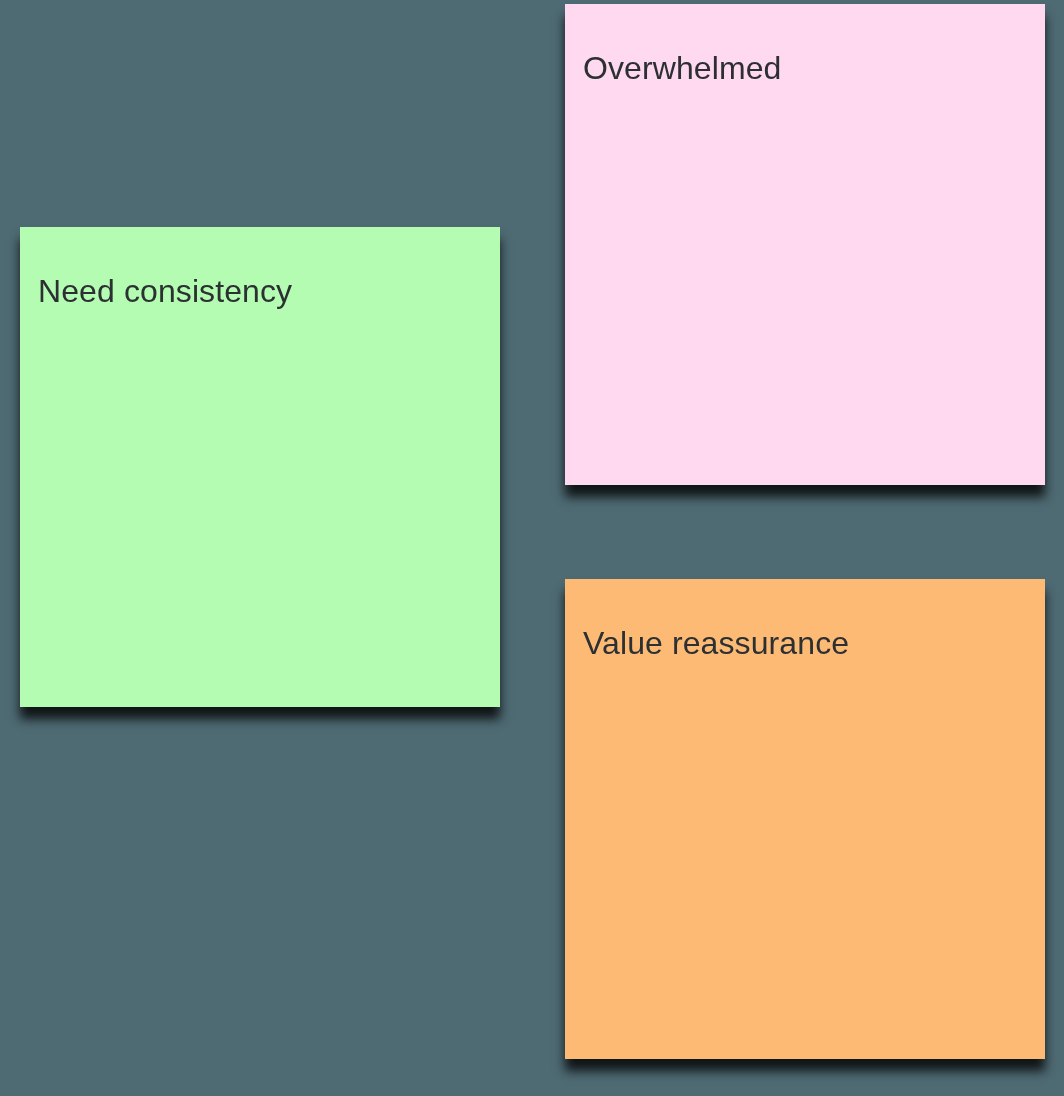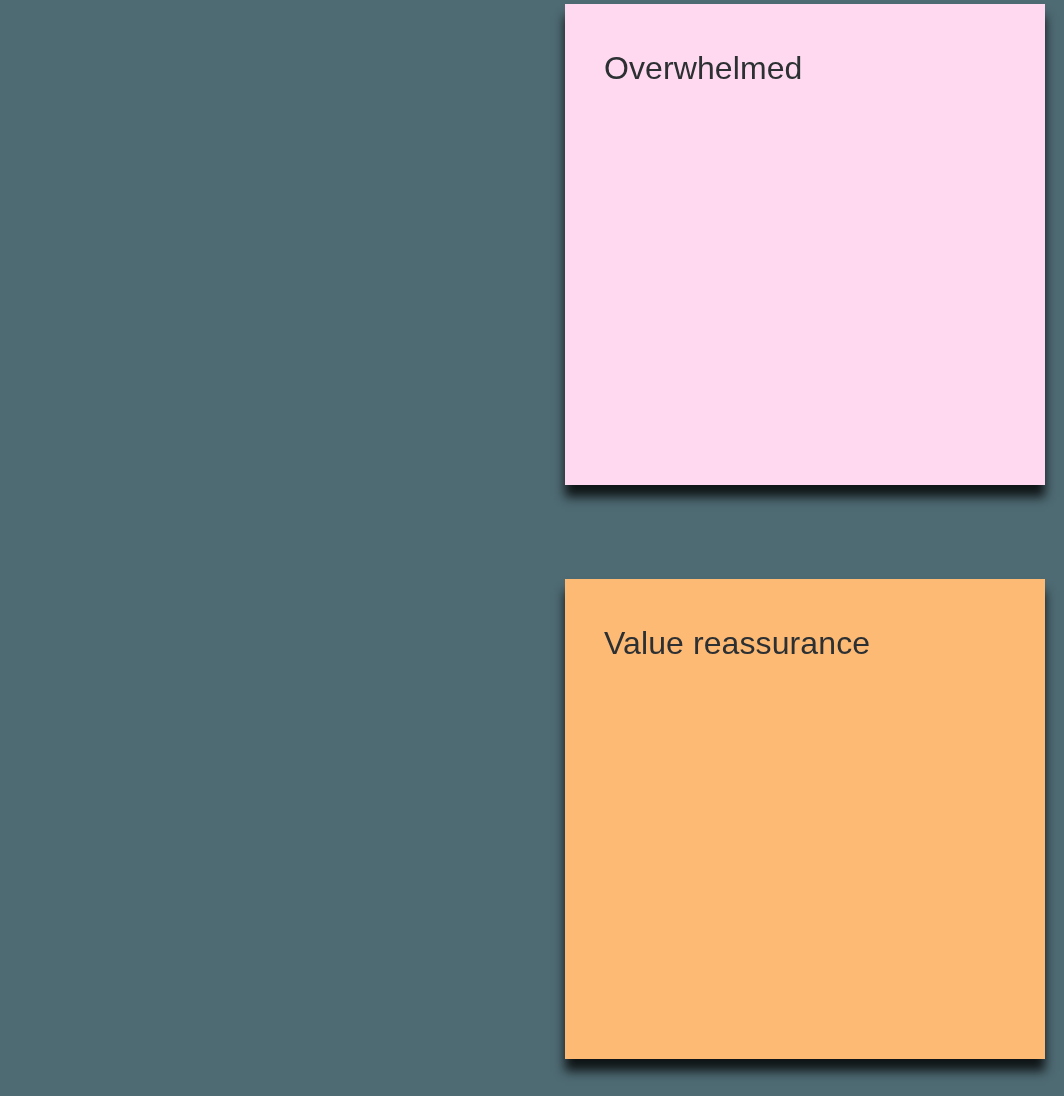--- a/index.html
+++ b/index.html
@@ -16,40 +16,43 @@
     position: relative;
     width: 1064px;
     height: 1096px;
     background: #4e6a73; 
   }
   .note {
     position: absolute;
     width: 480px;
     height: 480px;
     box-sizing: border-box;
-    padding: 44px 39px;
+    padding: 44px 18px;
     box-shadow: 0 12px 10px rgba(0, 0, 0, 0.80);
     cursor: default;
   }
   .note-text {
     display: block;
     font-size: 32px;
     line-height: 40px;
     font-weight: 500;
     letter-spacing: 0.1px;
   }
   .note-green  { left: 20px;  top: 227px; }
   .note-pink   { left: 565px; top: 4px;  height: 481px; }
   .note-purple { left: 565px; top: 579px; }
 </style>
 </head>
 <body>
 
 <div class="canvas" style="background-color: rgb(78, 106, 115);">
 
+  <div class="note note-green" style="background-color: rgb(179, 252, 177); color: rgb(44, 48, 51);">
+    <span class="note-text">Need consistency</span>
+  </div>
 
   <div class="note note-pink" style="background-color: rgb(254, 217, 240); color: rgb(44, 48, 51);">
     <span class="note-text">Overwhelmed</span>
   </div>
 
   <div class="note note-purple" style="background-color: #fdba74; color: rgb(44, 48, 51);">
     <span class="note-text">Value reassurance</span>
   </div>
 
 </div>

